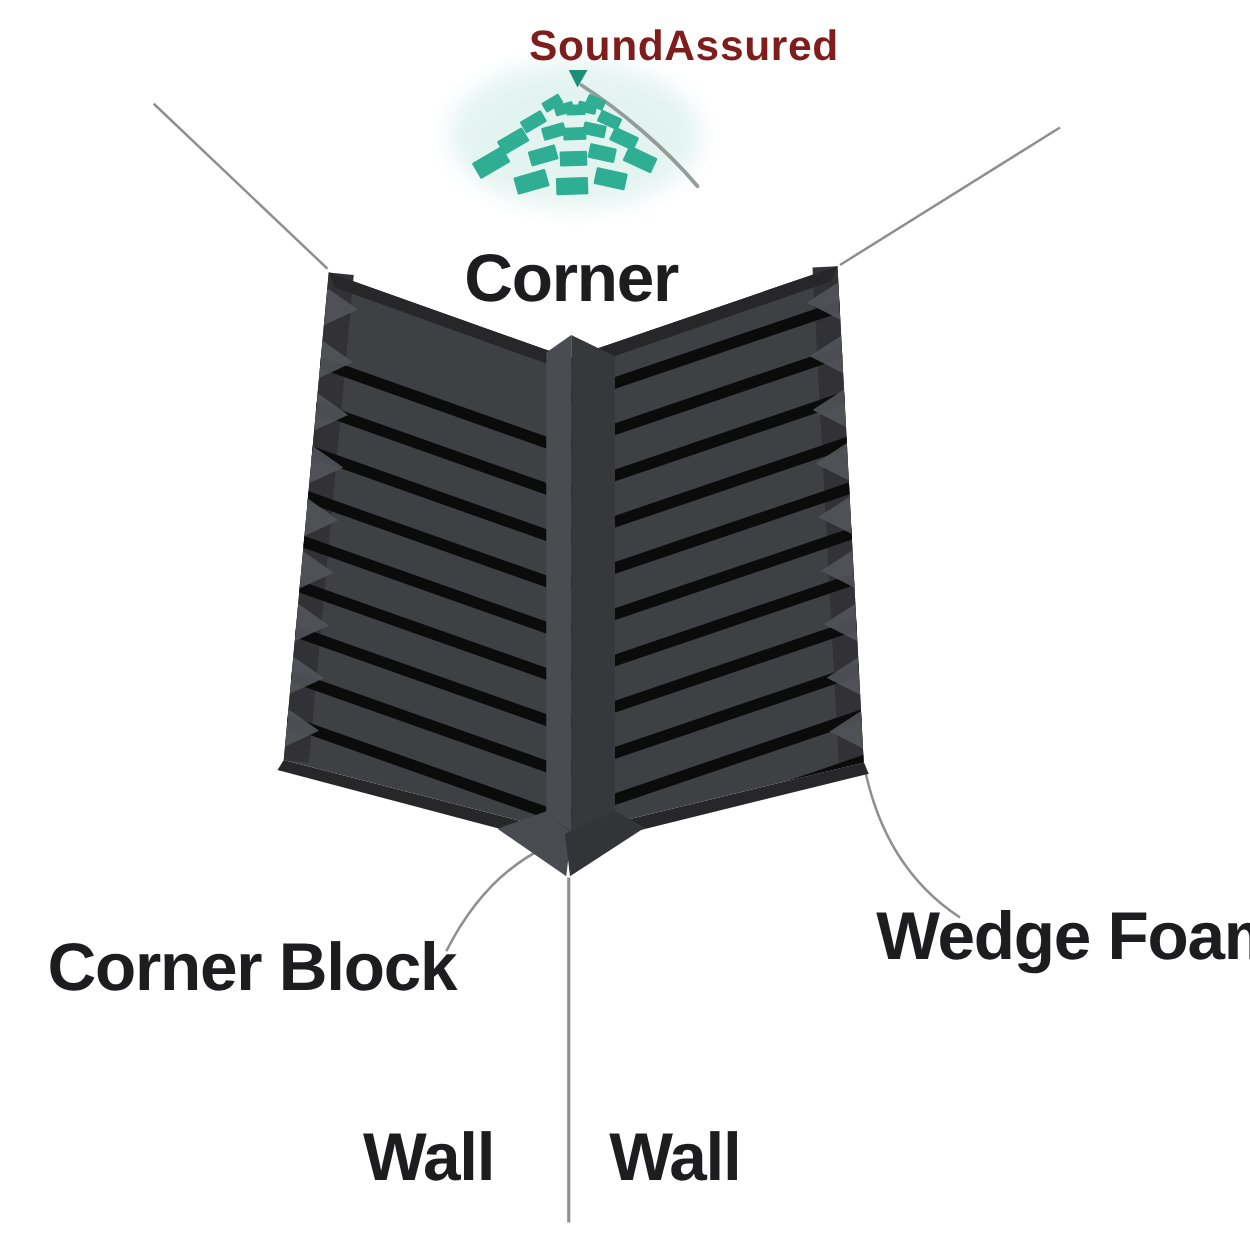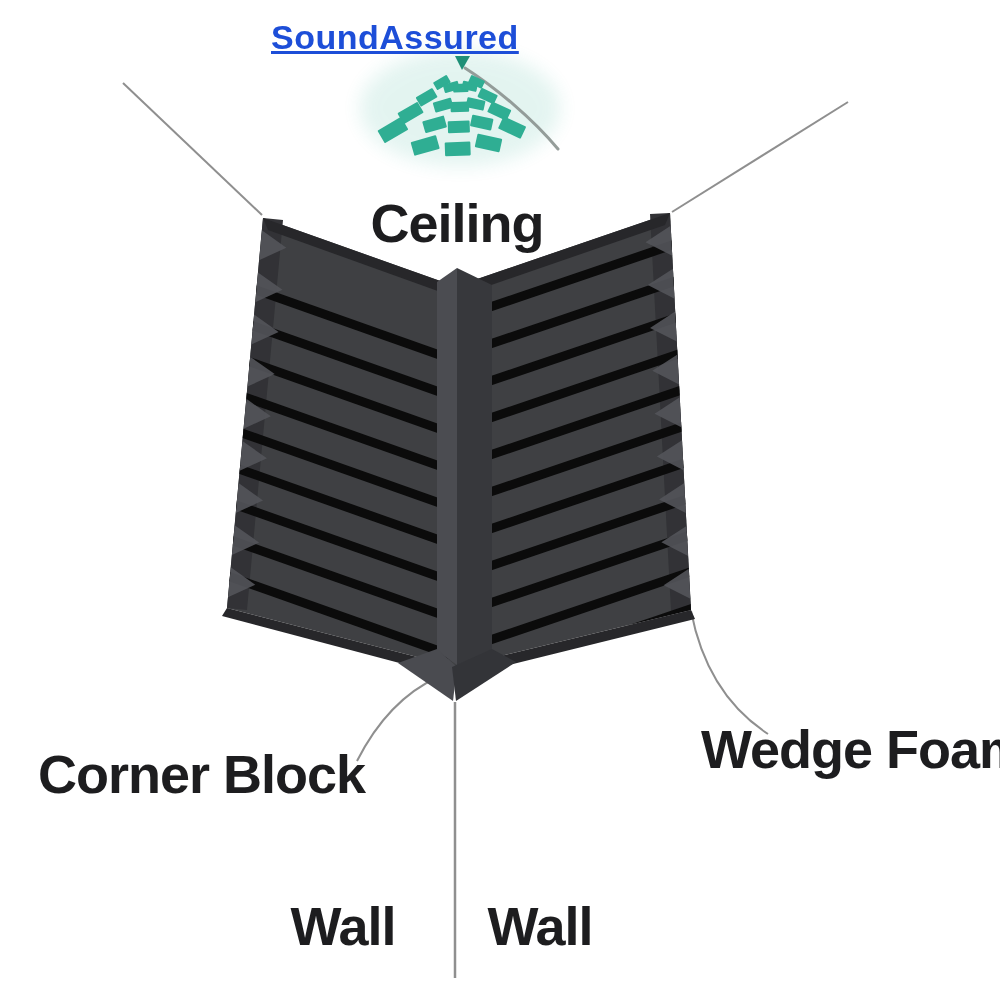--- a/index.html
+++ b/index.html
@@ -28,27 +28,26 @@
     letter-spacing: -1px;
     white-space: nowrap;
     line-height: 1.0;
   }
   .label.centered { text-align: center; }
   #brand-name {
     position: absolute;
     left: 271px;
     top: 20px;
     width: 400px;
-    text-align: left;
-    color: #1d4ed8;
+    text-align: right;
+    color: #7f1d1d;
     font-weight: 600;
     font-size: 34px;
     letter-spacing: 0.5px;
     line-height: 1.0;
-    text-decoration: underline;
   }
   #label-ceiling      { left: 307px; top: 196px; width: 300px; }
   #label-corner-block { left: 38px;  top: 719px; margin-top: 28px; }
   #label-wedge-foam   { left: 701px; top: 722px; }
   #label-wall-left    { left: 243px; top: 899px; width: 200px; }
   #label-wall-right   { left: 440px; top: 899px; width: 200px; }
 </style>
 </head>
 <body>
 
@@ -160,18 +159,18 @@
     <polygon points="451,668 691,610 695,619 456,678" fill="#27272a"></polygon>
 
     <polygon points="437,282 457,268 457,665 437,651" fill="#4b4c51"></polygon>
     <polygon points="457,268 492,285 492,650 457,665" fill="#37383c"></polygon>
 
     <polygon points="437,649 398,663 453,701 457,667" fill="#4a4b50"></polygon>
     <polygon points="492,649 516,662 456,701 452,667" fill="#333438"></polygon>
   </svg>
 
   <div id="brand-name">SoundAssured</div>
-  <div id="label-ceiling" class="label centered">Ceiling</div>
+  <div id="label-ceiling" class="label centered">Corner</div>
   <div id="label-corner-block" class="label">Corner Block</div>
   <div id="label-wedge-foam" class="label">Wedge Foam</div>
   <div id="label-wall-left" class="label centered">Wall</div>
   <div id="label-wall-right" class="label centered">Wall</div>
 </div>
 
 </body></html>

